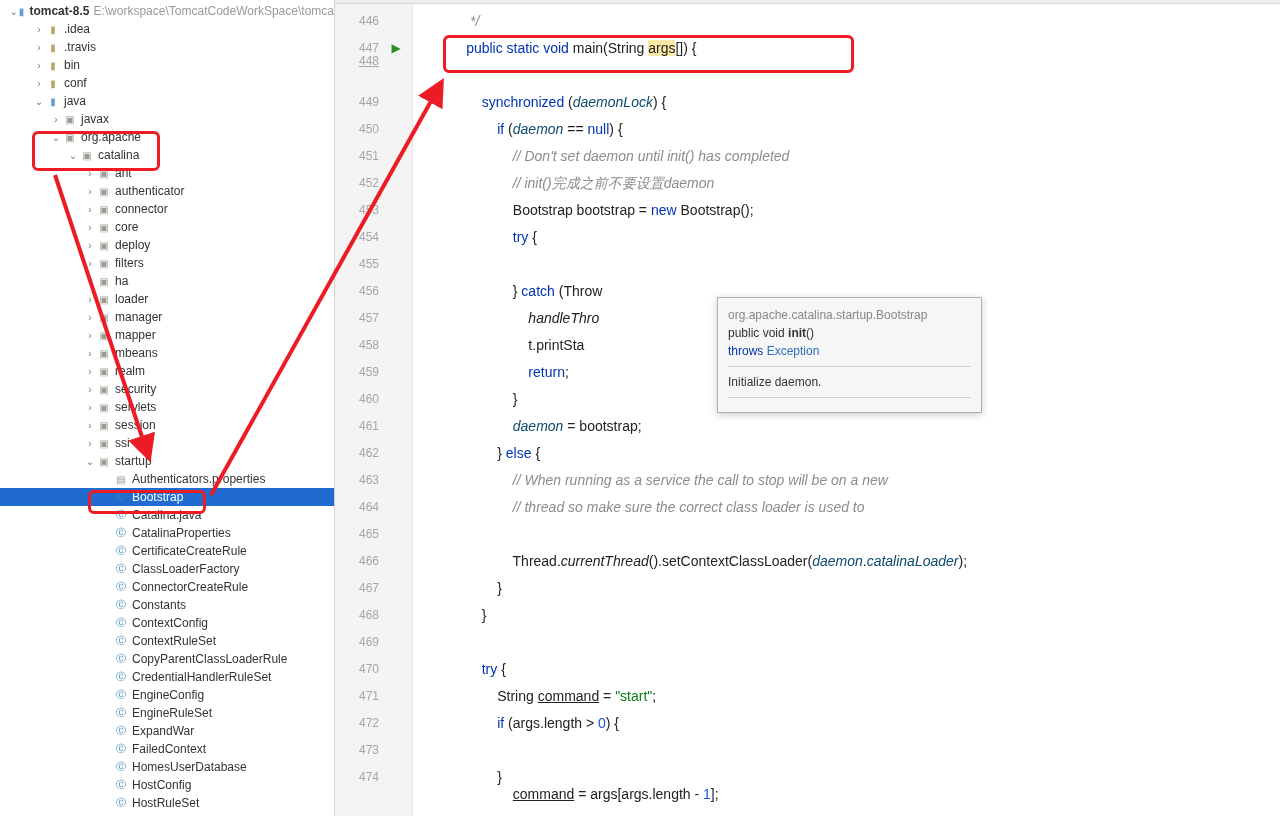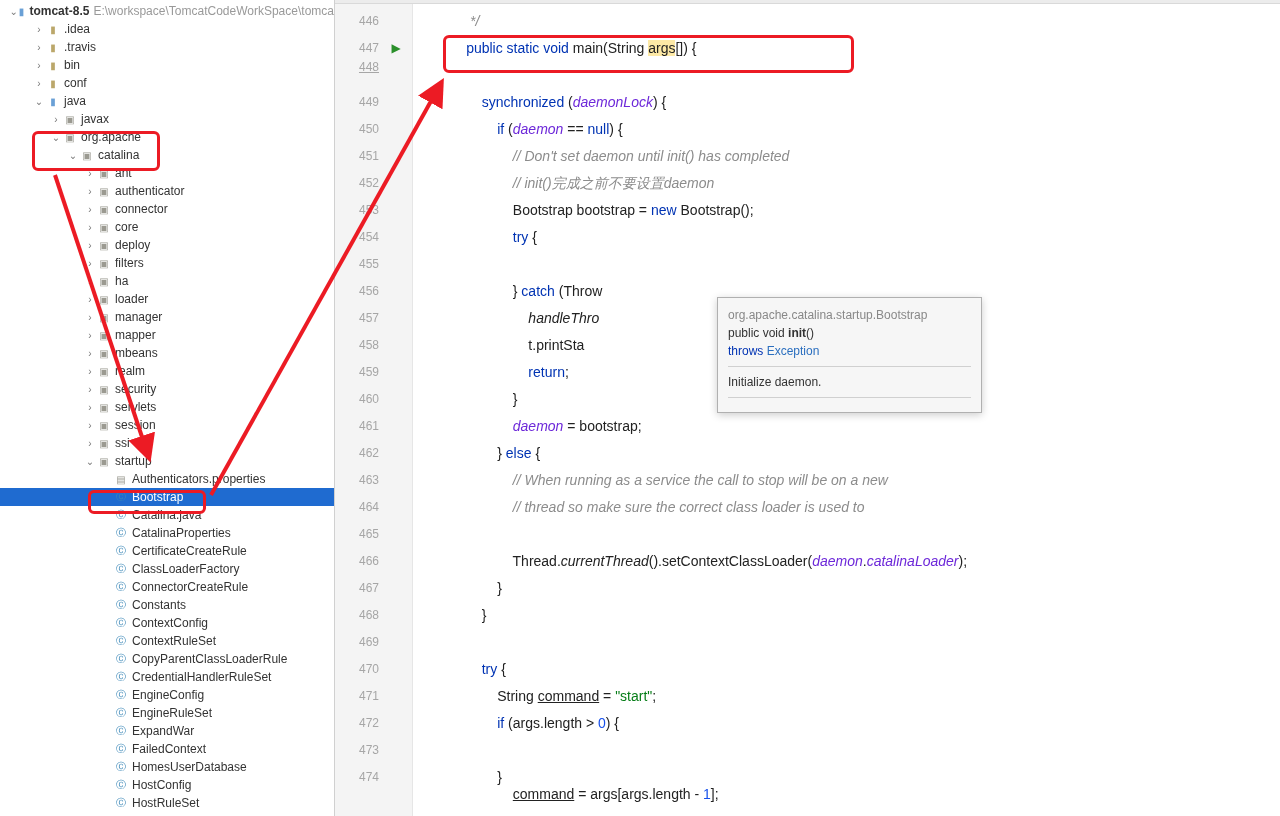--- a/index.html
+++ b/index.html
@@ -25,21 +25,21 @@
 .code-area { position: absolute; top: 4px; left: 0; right: 0; bottom: 0; }
 .gutter { position: absolute; left: 0; top: 0; width: 78px; background: #f4f4f4; border-right: 1px solid #e6e6e6; height: 100%; }
 .linenum { position: absolute; left: 0; width: 44px; text-align: right; color: #a6a6a6; font-size: 12px; line-height: 27px; }
 .gutter-mark { position: absolute; left: 48px; width: 26px; text-align: center; color: #2a8f2a; font-size: 12px; line-height: 27px; }
 .codeline { position: absolute; left: 100px; right: 0; height: 27px; line-height: 27px; white-space: pre; color: #222; }
 .codeline.hl { background: #fff8dc; left: 0; padding-left: 100px; }
 .kw { color: #0033b3; }
 .com { color: #8c8c8c; font-style: italic; }
 .str { color: #067d17; }
 .num { color: #1750eb; }
-.fld { color: #6d28d9; font-style: italic; }
+.fld { color: #0c4a6e; font-style: italic; }
 .fn { font-style: italic; }
 .hl-box { background: #fde9a6; }
 .ul { text-decoration: underline; }
 .redbox { position: absolute; border: 3px solid #ec1b24; border-radius: 6px; pointer-events: none; }
 .tooltip { position: absolute; background: #f6f6f6; border: 1px solid #b0b0b0; box-shadow: 0 2px 8px rgba(0,0,0,.2); font-family: "Segoe UI", sans-serif; font-size: 12px; color: #333; padding: 8px 10px; line-height: 1.5; }
 .tooltip .sep { border-top: 1px solid #d0d0d0; margin: 6px 0; }
 .tooltip .pkg-line { color: #888; }
 .tooltip .kw2 { color: #0033b3; }
 .tooltip .lnk { color: #2b6fbf; }
 svg.arrow-svg { position: absolute; pointer-events: none; }
@@ -341,21 +341,21 @@
         </div>
         <div class="sep"></div>
         <div>Initialize daemon.</div>
         <div class="sep"></div>
       </div>
     <div class="linenum" style="top: 4px;">446</div>
         <div class="codeline" style="top: 4px;"><span class="com">         */</span></div>
         <div class="linenum" style="top: 31px;">447</div>
         <div class="gutter-mark" style="top: 31px;">▶</div>
         <div class="codeline" style="top: 31px;">        <span class="kw">public static void</span> main(String <span class="hl-box">args</span>[]) {</div>
-        <div class="linenum" style="top: 50px; text-decoration: underline;">448</div>
+        <div class="linenum" style="top: 44px; text-decoration: underline;">448</div>
         <div class="codeline" style="top: 58px;"></div>
         <div class="linenum" style="top: 85px;">449</div>
         <div class="codeline" style="top: 85px;">            <span class="kw">synchronized</span> (<span class="fld">daemonLock</span>) {</div>
         <div class="linenum" style="top: 112px;">450</div>
         <div class="codeline" style="top: 112px;">                <span class="kw">if</span> (<span class="fld">daemon</span> == <span class="kw">null</span>) {</div>
         <div class="linenum" style="top: 139px;">451</div>
         <div class="codeline" style="top: 139px;">                    <span class="com">// Don't set daemon until init() has completed</span></div>
         <div class="linenum" style="top: 166px;">452</div>
         <div class="codeline" style="top: 166px;">                    <span class="com">// init()完成之前不要设置daemon</span></div>
         <div class="linenum" style="top: 193px;">453</div>

